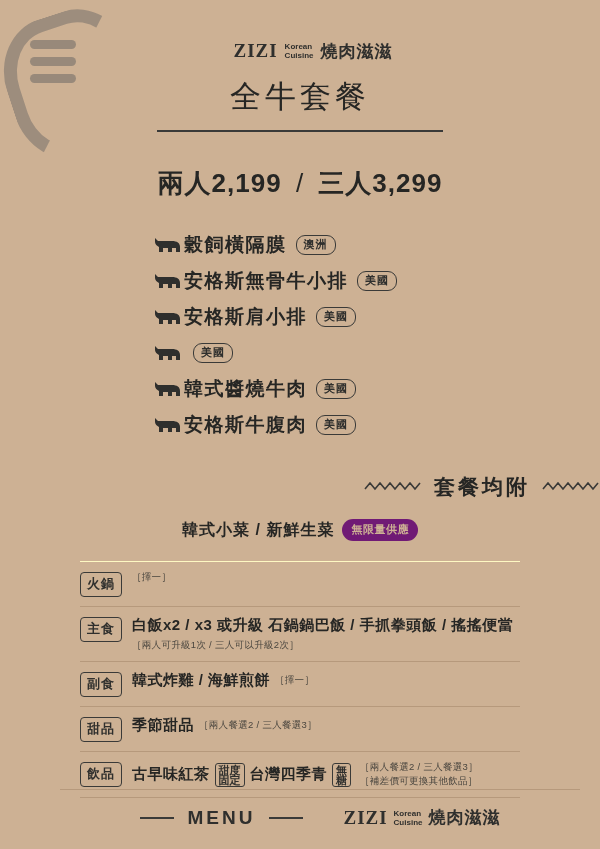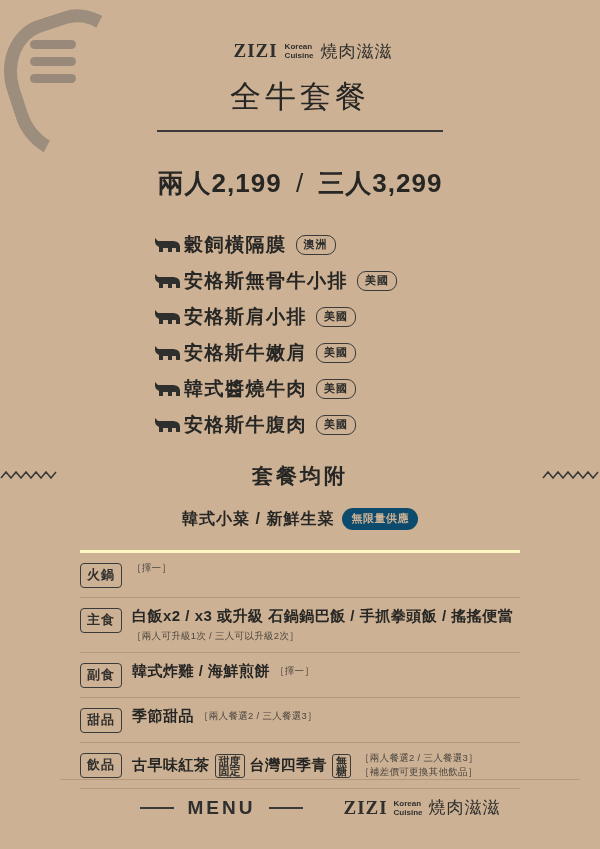--- a/index.html
+++ b/index.html
@@ -72,21 +72,21 @@
   }
   .brand-en {
     font-size: 8px;
     line-height: 9px;
     text-align: left;
     font-weight: bold;
     color: #2f2f2d;
   }
   .brand-cn {
     font-size: 17px;
-    font-weight: normal;
+    font-weight: bold;
     letter-spacing: 1px;
     color: #2f2f2d;
   }
   .main-title {
     margin-top: 14px;
     font-size: 31px;
     font-weight: normal;
     letter-spacing: 4px;
     color: #262624;
   }
@@ -142,24 +142,24 @@
     padding: 1px 7px 2px;
     font-size: 11px;
     font-weight: bold;
     letter-spacing: 1px;
     color: #2f2f2d;
     white-space: nowrap;
   }
 
   
   .included-head {
-    margin-top: 19px;
-    display: flex;
-    align-items: center;
-    justify-content: space-between;
+    margin-top: 30px;
+    display: flex;
+    align-items: center;
+    justify-content: flex-end;
     gap: 12px;
   }
   .included-title {
     font-size: 21px;
     font-weight: bold;
     letter-spacing: 3px;
     color: #262624;
   }
   .squiggle { display: block; }
 
@@ -170,42 +170,42 @@
     justify-content: center;
     gap: 8px;
   }
   .banchan-text {
     font-size: 16px;
     font-weight: bold;
     letter-spacing: 1px;
     color: #262624;
   }
   .pill-dark {
-    background: #0c4a6e;
+    background: #701a75;
     color: #cdb194;
     border-radius: 11px;
     padding: 3px 9px 4px;
     font-size: 11px;
     font-weight: bold;
     letter-spacing: .5px;
     white-space: nowrap;
   }
 
   
   .combo-list {
     margin: 20px auto 0;
     width: 440px;
   }
   .combo-row {
     display: flex;
     align-items: flex-start;
     padding: 9px 0;
     border-bottom: 1px solid #b6997c;
   }
-  .combo-row:first-child { border-top: 3px solid #fef9c3; }
+  .combo-row:first-child { border-top: 1px solid #fef9c3; }
   .combo-label {
     flex: 0 0 auto;
     border: 1.6px solid #3a3a38;
     border-radius: 4px;
     padding: 2px 6px 3px;
     font-size: 13px;
     font-weight: bold;
     letter-spacing: 1px;
     color: #2f2f2d;
     margin-right: 10px;
@@ -252,21 +252,21 @@
     flex-direction: column;
     gap: 1px;
     margin-left: 4px;
   }
 
   
   .footer {
     position: absolute;
     left: 0;
     right: 0;
-    bottom: 30px;
+    bottom: 20px;
     padding-left: 40px;
   }
   .footer-rule {
     width: 520px;
     height: 1px;
     background: #b6997c;
     margin: 0 auto 16px;
   }
   .footer-row {
     display: flex;
@@ -352,21 +352,20 @@
     <span class="meat-name">安格斯肩小排</span>
     <span class="origin-tag">美國</span>
   </div>
 
   <div class="meat-item">
     <span class="cow-icon">
       <svg width="30" height="18" viewBox="0 0 30 18">
           <path d="M3 6 L3 2 L6 5 L20 5 C25 5 28 7 28 11 L28 16 L24 16 L24 12 L20 12 L20 16 L16 16 L16 12 L11 12 L11 16 L7 16 L7 11 C5 10 3 8 3 6 Z" fill="#2f2f2d"></path>
         </svg>
     </span>
-    <span class="meat-name">安格斯牛嫩肩</span>
     <span class="origin-tag">美國</span>
   </div>
 
   <div class="meat-item">
     <span class="cow-icon">
       <svg width="30" height="18" viewBox="0 0 30 18">
           <path d="M3 6 L3 2 L6 5 L20 5 C25 5 28 7 28 11 L28 16 L24 16 L24 12 L20 12 L20 16 L16 16 L16 12 L11 12 L11 16 L7 16 L7 11 C5 10 3 8 3 6 Z" fill="#2f2f2d"></path>
         </svg>
     </span>
     <span class="meat-name">韓式醬燒牛肉</span>

